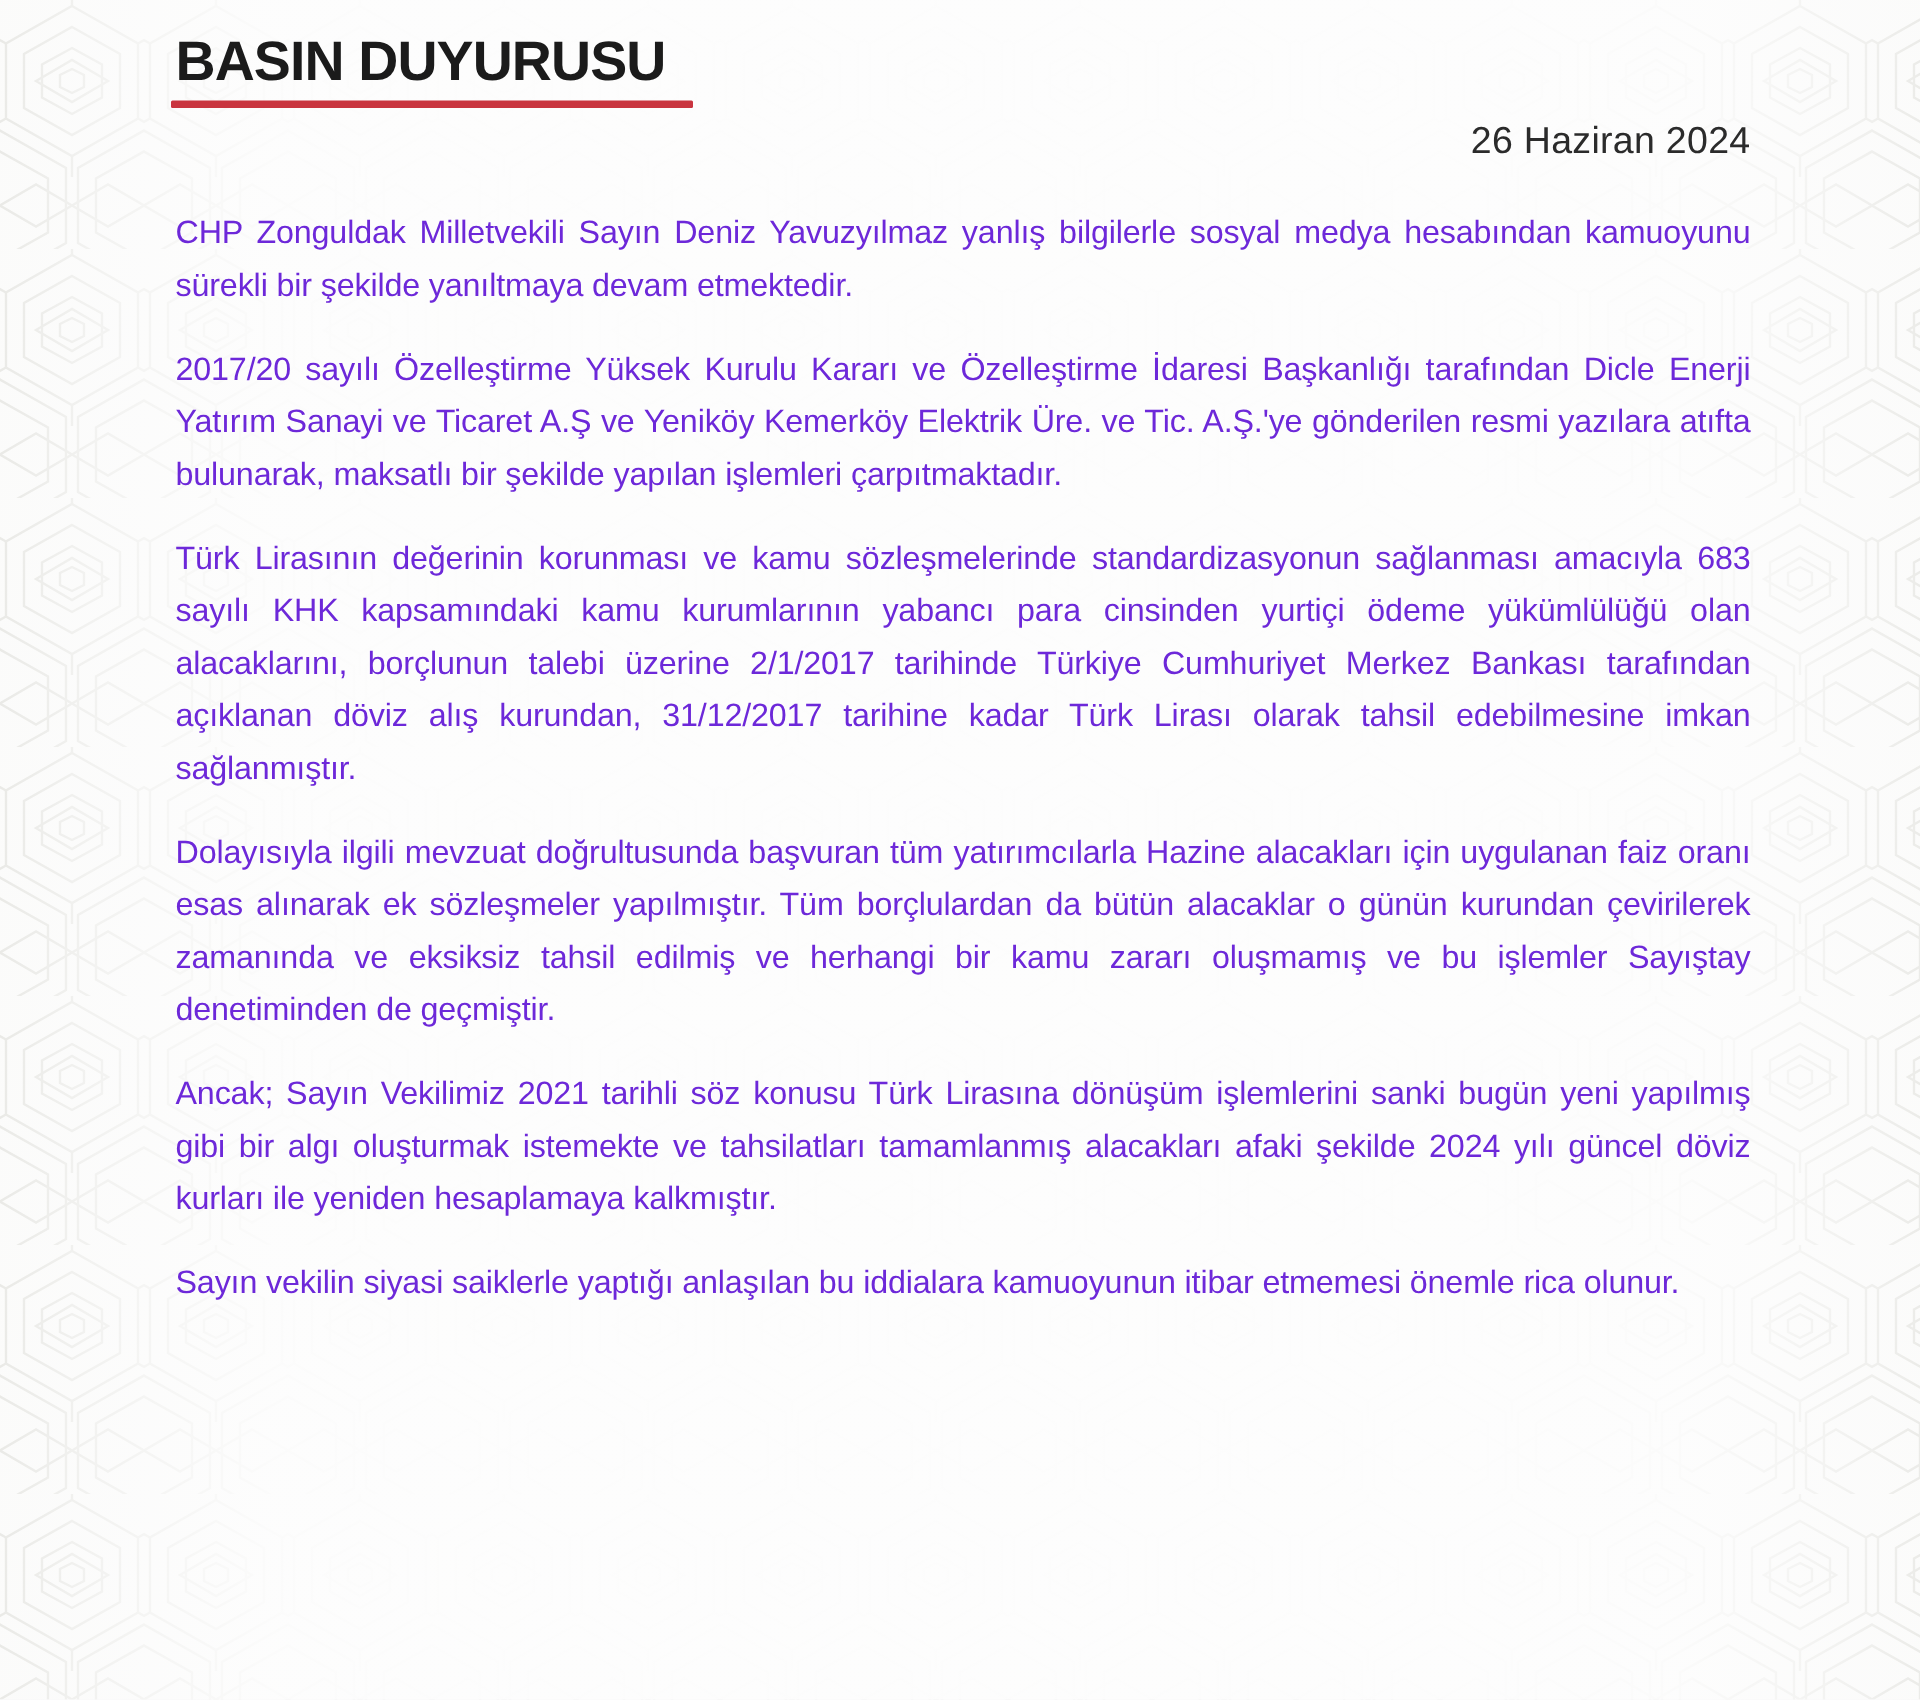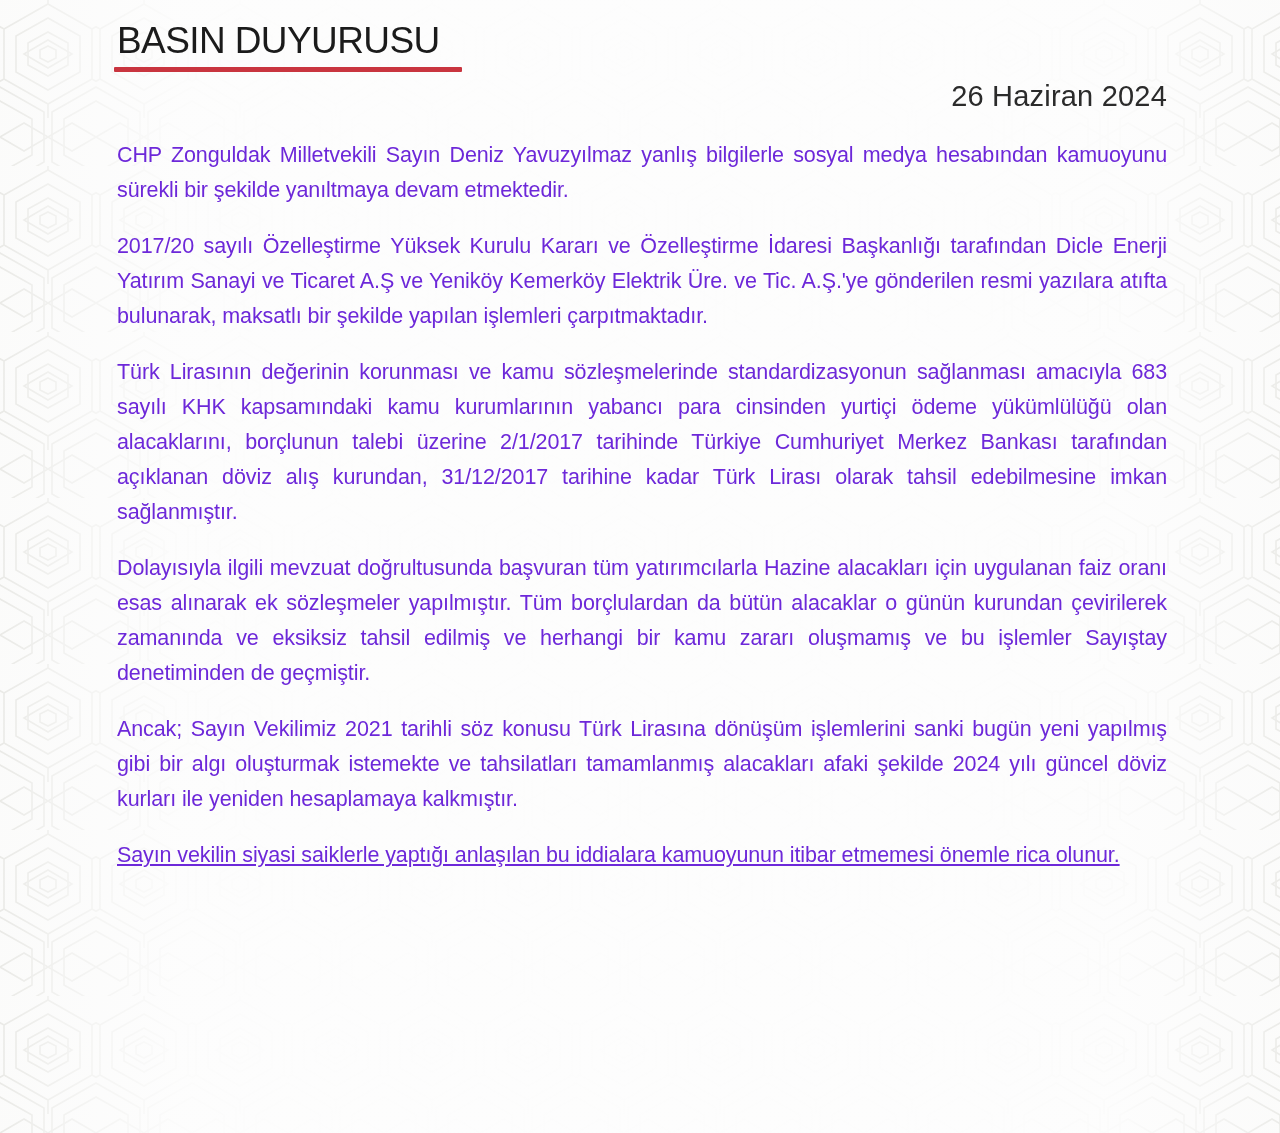--- a/index.html
+++ b/index.html
@@ -60,41 +60,41 @@
     position: absolute;
     left: 0;
     top: 0;
     width: 1280px;
   }
   .doc-title {
     position: absolute;
     left: 117px;
     top: 22px;
     font-size: 37px;
-    font-weight: normal;
+    font-weight: bold;
     letter-spacing: -0.6px;
     color: #1b1b1b;
     font-family: "Liberation Sans", sans-serif;
     white-space: nowrap;
     line-height: 1;
   }
   .title-rule {
     position: absolute;
     left: 114px;
     top: 67px;
     width: 348px;
     height: 5px;
     background-color: #c9353f;
     border-radius: 1px;
   }
   .doc-date {
     position: absolute;
     right: 113px;
     top: 81px;
-    font-size: 29px;
+    font-size: 25px;
     color: #2b2b2b;
     letter-spacing: 0.2px;
     font-family: "Liberation Sans", sans-serif;
     white-space: nowrap;
     line-height: 1.1;
   }
 
   
   .doc-body {
     position: absolute;
@@ -107,21 +107,20 @@
     line-height: 35px;
     color: #6d28d9;
     text-align: justify;
     text-justify: inter-word;
     margin: 0 0 21px 0;
     font-family: "Liberation Sans", sans-serif;
     letter-spacing: -0.1px;
   }
   .doc-paragraph:last-child {
     margin-bottom: 0;
-    text-decoration: underline;
   }
 </style>
 </head>
 <body>
 
 <div id="bg-pattern">
   <svg xmlns="http://www.w3.org/2000/svg" viewBox="0 0 1280 1133" preserveAspectRatio="none" aria-hidden="true">
     <defs>
       <pattern id="starTile" x="0" y="0" width="96" height="166" patternUnits="userSpaceOnUse">
         <g fill="none" stroke="#e6e6e2" stroke-width="1.6">

